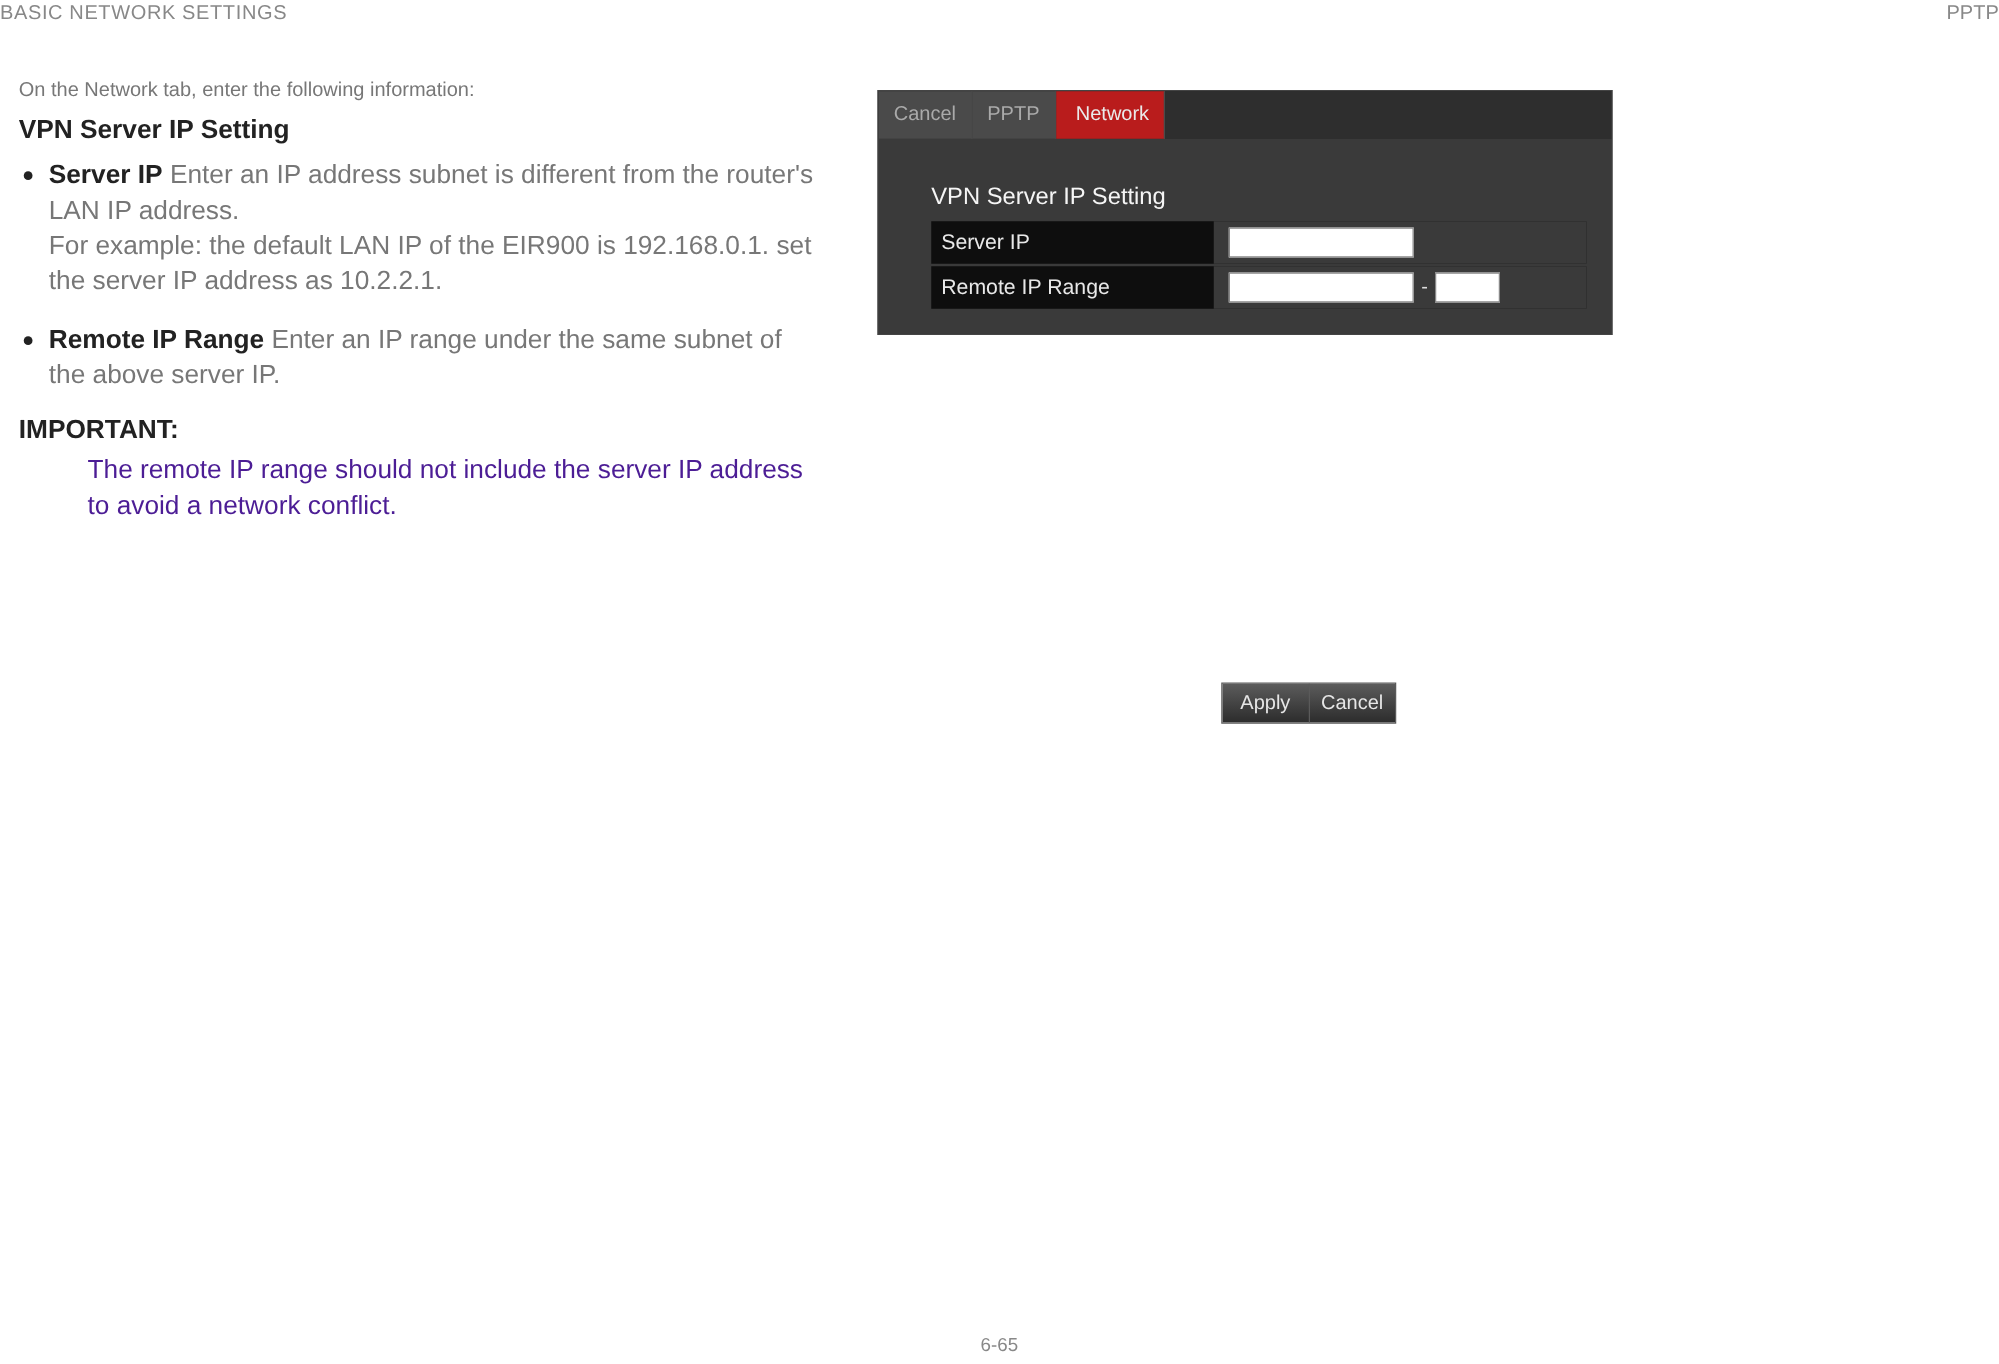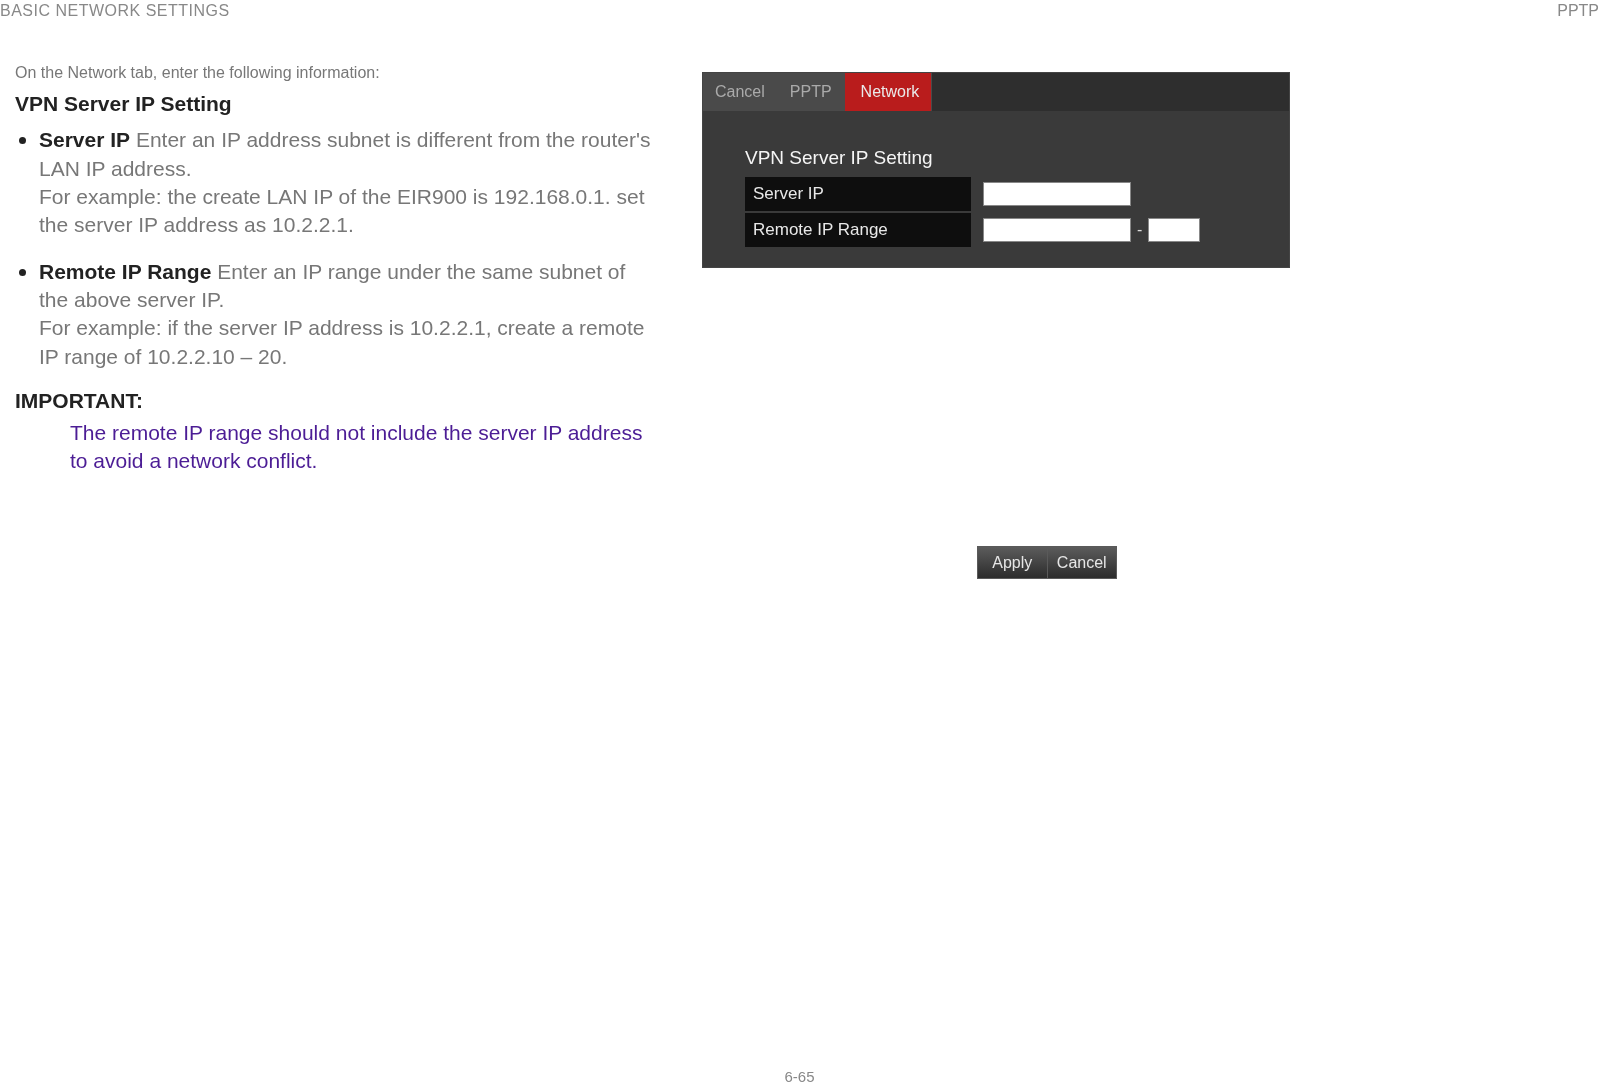--- a/index.html
+++ b/index.html
@@ -224,25 +224,24 @@
 <div class="header-left">BASIC NETWORK SETTINGS</div>
 <div class="header-right">PPTP</div>
 
 <div class="content">
   <p class="intro-text">On the Network tab, enter the following information:</p>
   <p class="subheading">VPN Server IP Setting</p>
 
   <ul>
     <li>
       <span class="li-label">Server IP</span><span class="li-desc">  Enter an IP address subnet is different from the router's LAN IP address.</span>
-      <span class="li-cont">For example: the create LAN IP of the EIR900 is 192.168.0.1. set the server IP address as 10.2.2.1.</span>
+      <span class="li-cont">For example: the default LAN IP of the EIR900 is 192.168.0.1. set the server IP address as 10.2.2.1.</span>
     </li>
     <li>
       <span class="li-label">Remote IP Range</span><span class="li-desc">  Enter an IP range under the same subnet of the above server IP.</span>
-      <span class="li-cont">For example: if the server IP address is 10.2.2.1, create a remote IP range of 10.2.2.10 – 20.</span>
     </li>
   </ul>
 
   <p class="important-heading">IMPORTANT:</p>
   <p class="important-body">The remote IP range should not include the server IP address to avoid a network conflict.</p>
 
 </div>
 
 <div class="shot1">
   <div class="tabs">

